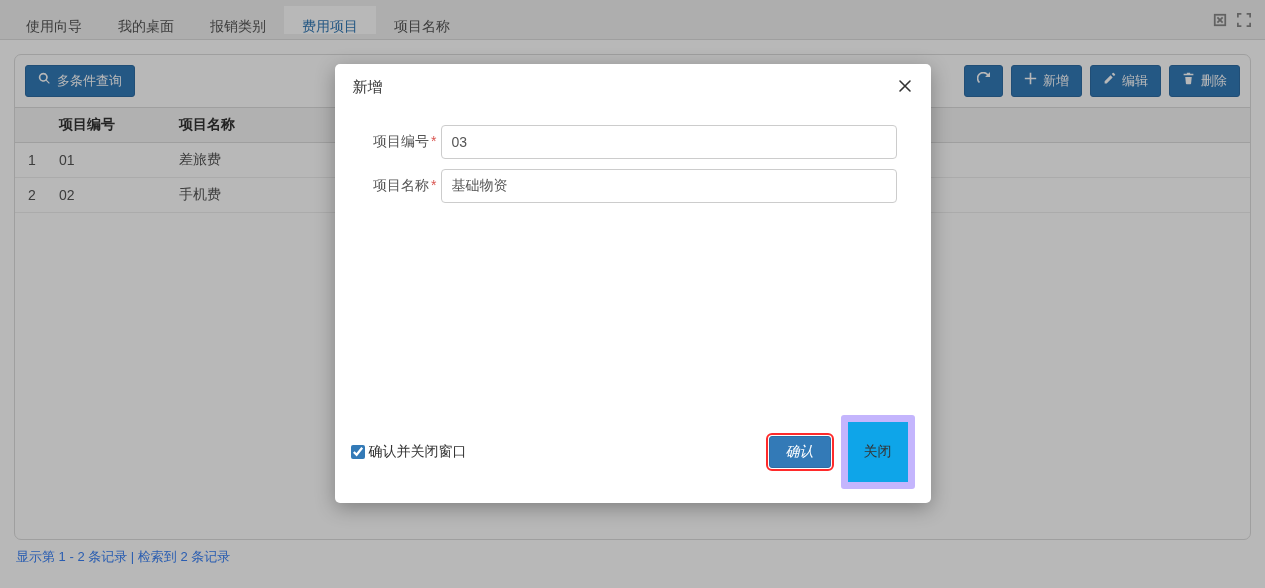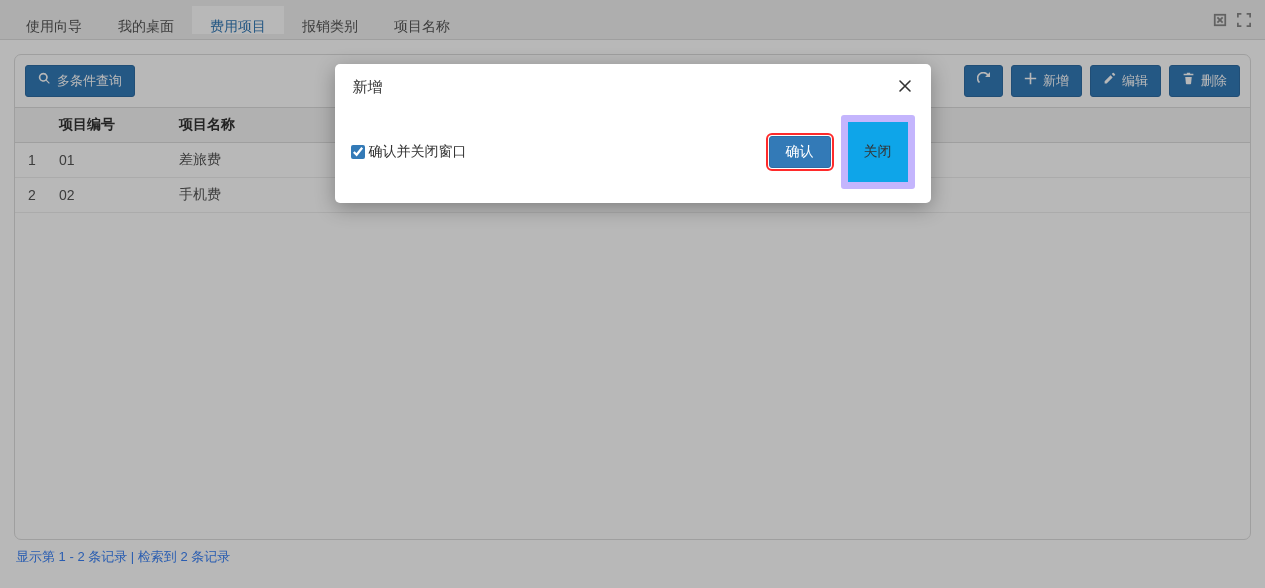--- a/index.html
+++ b/index.html
@@ -196,39 +196,40 @@
       color: #fff;
       border: 1px solid #2e6da4;
       padding: 6px 16px;
       border-radius: 3px;
       cursor: pointer;
       font-size: 14px;
     }
     .btn-primary.highlight {
       outline: 2px solid #ff2a2a;
       outline-offset: 1px;
+      font-style: italic;
     }
     .btn-default {
       background: #0ea5e9;
       color: #333;
       border: 7px solid #c4b5fd;
       padding: 21px 16px;
       border-radius: 3px;
       cursor: pointer;
       font-size: 14px;
     }
   </style>
 </head>
 <body>
 
 <div class="tabs">
   <div class="tab">使用向导</div>
   <div class="tab">我的桌面</div>
+  <div class="tab">报销类别</div>
   <div class="tab active">费用项目</div>
-  <div class="tab">报销类别</div>
   <div class="tab">项目名称</div>
   <div class="tabs-right">
     <span class="sq-icon">
       <svg viewBox="0 0 16 16" width="14" height="14">
           <rect x="2" y="2" width="12" height="12" fill="none" stroke="#888" stroke-width="2"></rect>
           <line x1="5" y1="5" x2="11" y2="11" stroke="#888" stroke-width="2"></line>
           <line x1="11" y1="5" x2="5" y2="11" stroke="#888" stroke-width="2"></line>
         </svg>
     </span>
     <span class="sq-icon">
@@ -316,20 +317,30 @@
 
 <div class="modal">
   <div class="modal-header">
     <div class="modal-title">新增</div>
     <div class="modal-close">
       <svg width="16" height="16" viewBox="0 0 16 16">
           <path d="M3 3l10 10M13 3L3 13" stroke="#333" stroke-width="1.6" fill="none" stroke-linecap="round"></path>
         </svg>
     </div>
   </div>
+  <div class="modal-body">
+    <div class="form-row">
+      <label class="form-label"><span>项目编号</span><span class="req">*</span></label>
+      <input class="form-input" value="03" style="">
+    </div>
+    <div class="form-row">
+      <label class="form-label"><span>项目名称</span><span class="req">*</span></label>
+      <input class="form-input" value="基础物资" style="">
+    </div>
+  </div>
   <div class="modal-footer">
     <label class="chk-wrap">
       <input type="checkbox" class="chk" checked="" style="">
       <span>确认并关闭窗口</span>
     </label>
     <div class="modal-actions">
       <button class="btn-primary highlight">确认</button>
       <button class="btn-default">关闭</button>
     </div>
   </div>

